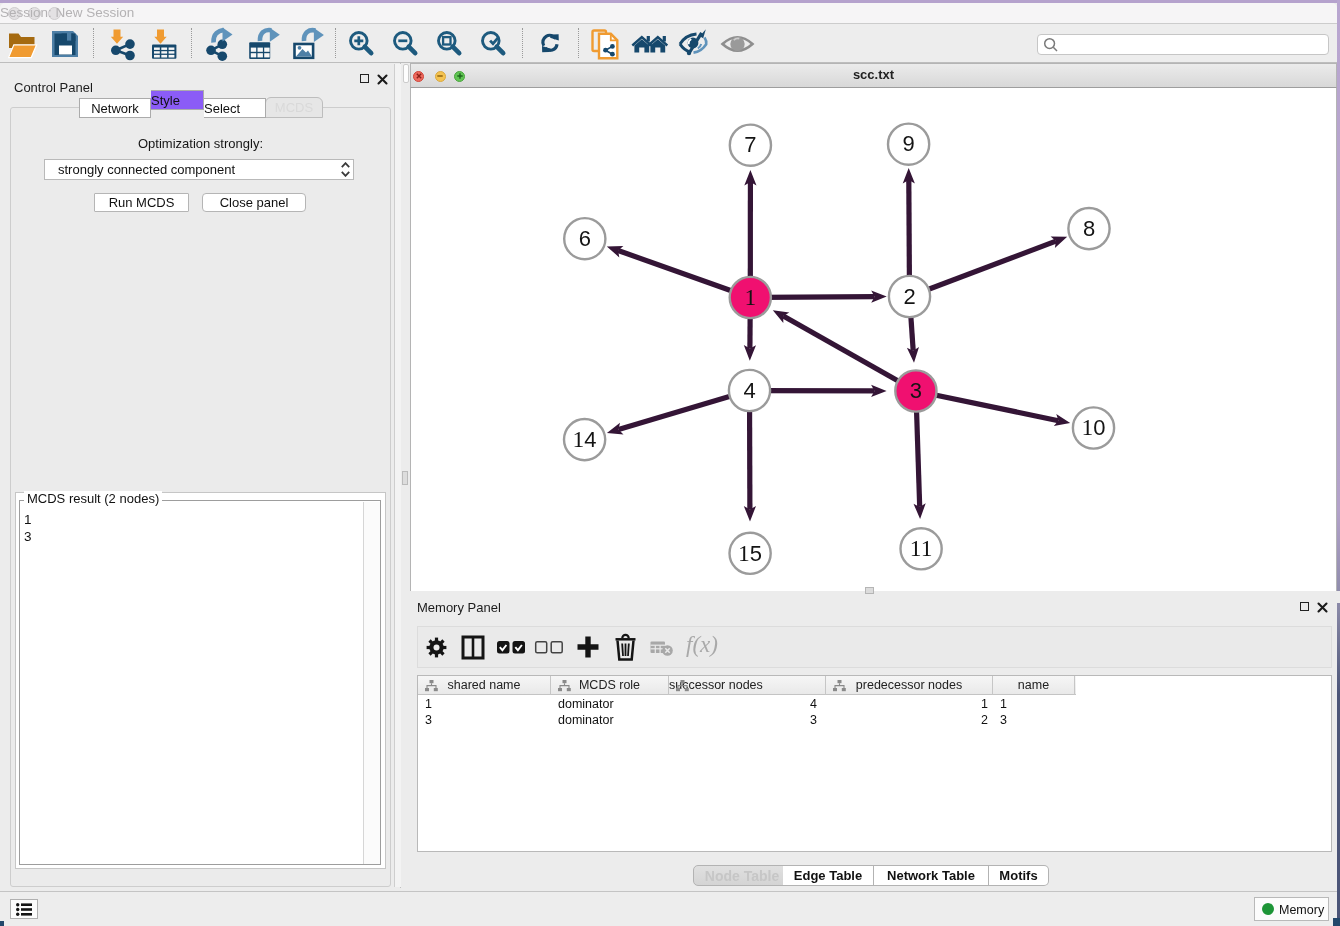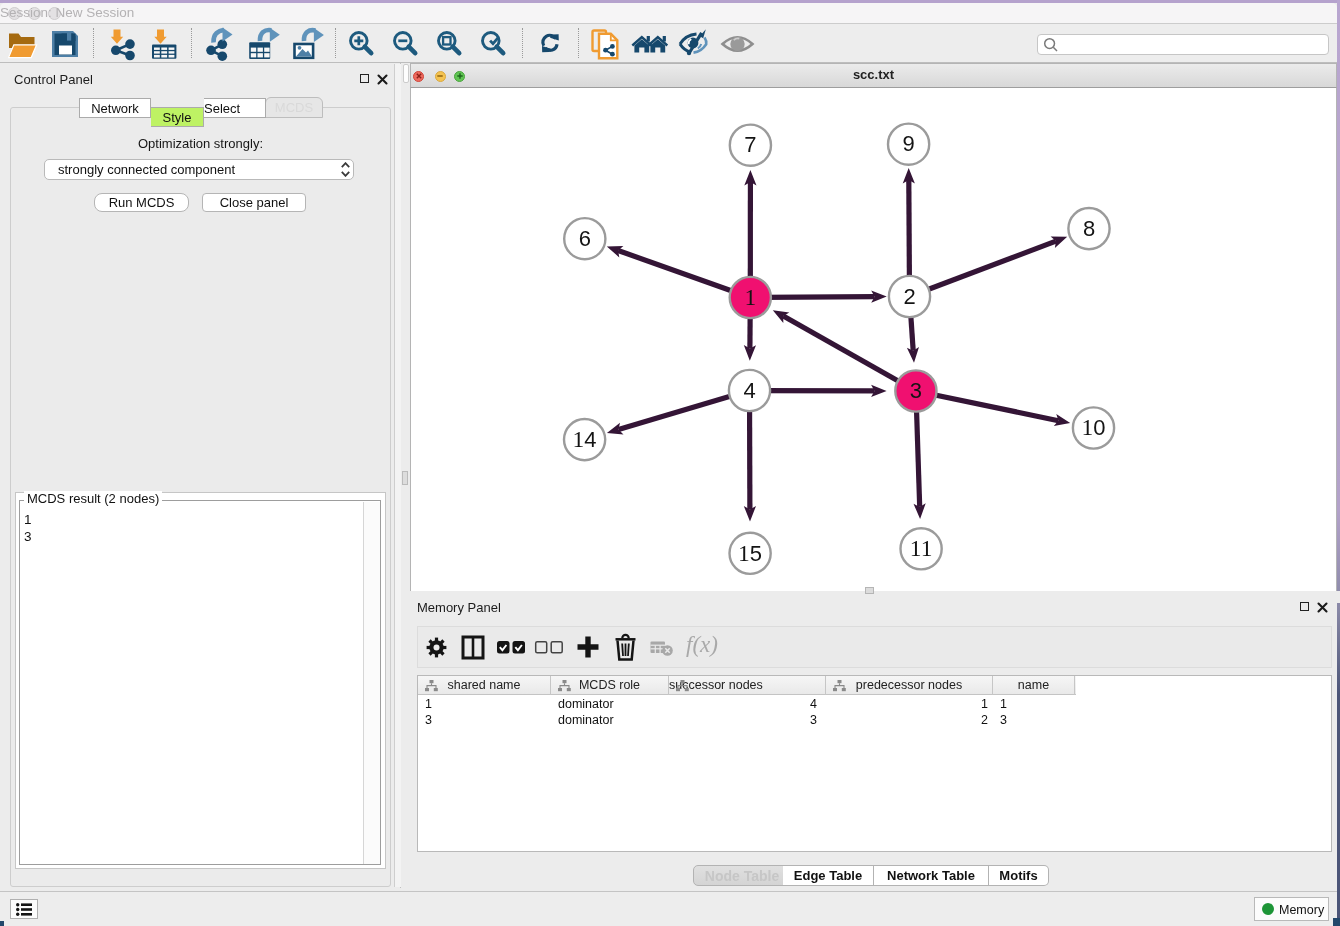--- a/index.html
+++ b/index.html
@@ -156,41 +156,41 @@
 <div class="abs" style="left:522px;top:28px;width:0;height:30px;border-left:1px dotted #9a9a9a"></div>
 <div class="abs" style="left:578px;top:28px;width:0;height:30px;border-left:1px dotted #9a9a9a"></div>
 
 <div class="abs" style="left:1037px;top:34px;width:292px;height:21px;background:#fff;border:1px solid #c6c6c6;border-radius:4px"></div>
 <svg class="abs" style="left:1042px;top:36px" width="18" height="18" viewBox="0 0 18 18">
     <circle cx="7.6" cy="7.6" r="4.9" fill="none" stroke="#7a7a7a" stroke-width="1.5"></circle>
     <line x1="11.3" y1="11.3" x2="15" y2="15" stroke="#7a7a7a" stroke-width="1.5"></line>
   </svg>
 
 <div class="abs" style="left:0;top:63px;width:401px;height:825px;background:#ececec;border-right:1px solid #c0c0c0"></div>
-<div class="abs" style="left:14px;top:72px;font-size:13px;color:#1c1c1c">Control Panel</div>
+<div class="abs" style="left:14px;top:80px;font-size:13px;color:#1c1c1c">Control Panel</div>
 <div class="abs" style="left:360px;top:74px;width:9px;height:9px;border:1.6px solid #222"></div>
 <svg class="abs" style="left:377px;top:74px" width="11" height="11" viewBox="0 0 11 11">
     <path d="M1.5,1.5 L9.5,9.5 M9.5,1.5 L1.5,9.5" stroke="#1a1a1a" stroke-width="2.1" stroke-linecap="round"></path>
   </svg>
 
 <div class="abs" style="left:10px;top:107px;width:381px;height:780px;background:#ebebeb;border:1px solid #cdcdcd;border-radius:3px"></div>
 
 <div class="abs" style="left:265px;top:97px;width:58px;height:21px;background:#e6e6e6;border:1px solid #bdbdbd;border-radius:6px 6px 0 0"></div>
 <div class="abs" style="left:79px;top:98px;width:72px;height:20px;background:#fff;border:1px solid #ababab;font-size:13px;color:#111;text-align:center;line-height:19px">Network</div>
-<div class="abs" style="left:151px;top:107px;width:53px;height:20px;background:#bef264;border:1px solid #ababab;border-left:none;font-size:13px;color:#111;text-align:center;line-height:19px">Style</div>
+<div class="abs" style="left:151px;top:90px;width:53px;height:20px;background:#8b5cf6;border:1px solid #ababab;border-left:none;font-size:13px;color:#111;line-height:19px">Style</div>
 <div class="abs" style="left:204px;top:98px;width:62px;height:20px;background:#fff;border:1px solid #ababab;border-left:none;font-size:13px;color:#111;text-align:left;line-height:19px">Select</div>
 <div class="abs" style="left:265px;top:98px;width:58px;height:21px;font-size:13px;color:#d9d9d9;text-align:center;line-height:20px">MCDS</div>
 
 <div class="abs" style="left:0;top:136px;width:401px;text-align:center;font-size:13px;color:#161616">Optimization strongly:</div>
-<div class="abs" style="left:44px;top:159px;width:310px;height:21px;background:#fff;border:1px solid #b9b9b9;border-radius:5px;font-size:13px;color:#111;line-height:19px;padding-left:13px">strongly connected component</div>
+<div class="abs" style="left:44px;top:159px;width:310px;height:21px;background:#fff;border:1px solid #b9b9b9;border-radius:0;font-size:13px;color:#111;line-height:19px;padding-left:13px">strongly connected component</div>
 <svg class="abs" style="left:340px;top:162px" width="11" height="15" viewBox="0 0 11 15">
     <path d="M1.8,5.2 L5.5,1.2 L9.2,5.2" fill="none" stroke="#3a3a3a" stroke-width="1.8"></path>
     <path d="M1.8,9.8 L5.5,13.8 L9.2,9.8" fill="none" stroke="#3a3a3a" stroke-width="1.8"></path>
   </svg>
-<div class="abs" style="left:94px;top:193px;width:95px;height:19px;background:#fff;border:1px solid #b5b5b5;border-radius:8px;font-size:13px;color:#111;text-align:center;line-height:17px">Run MCDS</div>
+<div class="abs" style="left:94px;top:193px;width:95px;height:19px;background:#fff;border:1px solid #b5b5b5;border-radius:1px;font-size:13px;color:#111;text-align:center;line-height:17px">Run MCDS</div>
 <div class="abs" style="left:202px;top:193px;width:104px;height:19px;background:#fff;border:1px solid #b5b5b5;border-radius:4px;font-size:13px;color:#111;text-align:center;line-height:17px">Close panel</div>
 
 <div class="abs" style="left:15px;top:492px;width:371px;height:377px;background:#fff;border:1px solid #c6c6c6"></div>
 <div class="abs" style="left:19px;top:500px;width:362px;height:365px;border:1px solid #9d9d9d"></div>
 <div class="abs" style="left:24px;top:491px;background:#fff;padding:0 3px;font-size:13px;color:#111">MCDS result (2 nodes)</div>
 <div class="abs" style="left:363px;top:502px;width:17px;height:362px;background:#fbfbfb;border-left:1px solid #d6d6d6"></div>
 <div class="abs" style="left:24px;top:512px;font-size:13.5px;color:#111">1</div>
 <div class="abs" style="left:24px;top:529px;font-size:13.5px;color:#111">3</div>
 
 <div class="abs" style="left:402px;top:471px;width:6px;height:14px;background:#dddddd;border:1px solid #bbb"></div>

